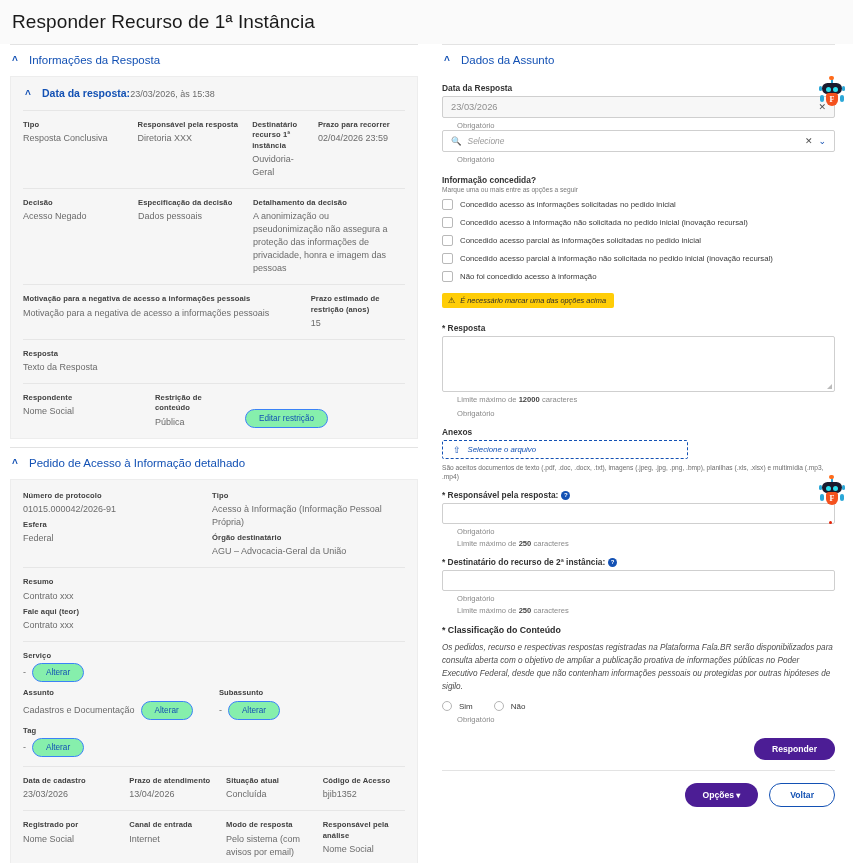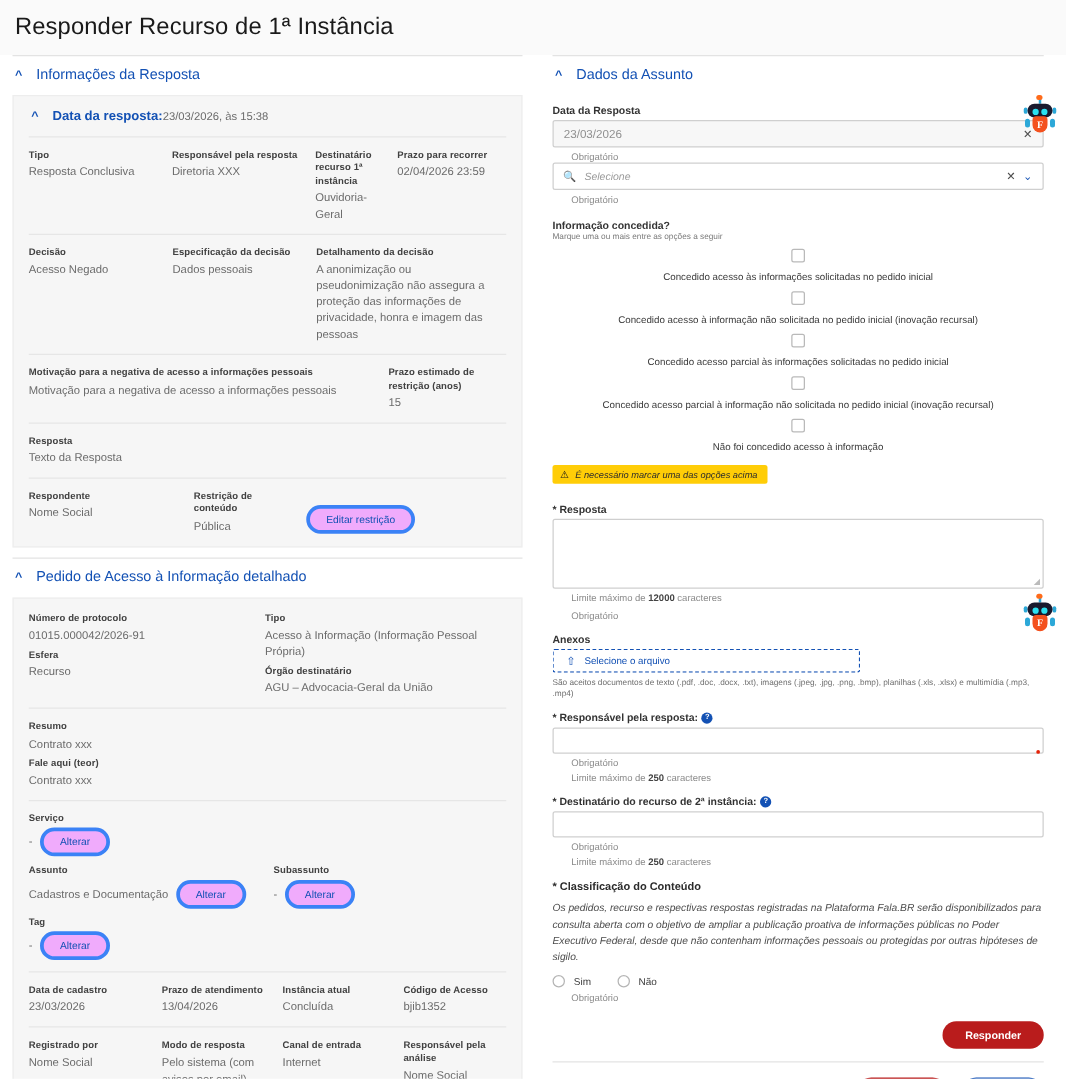--- a/index.html
+++ b/index.html
@@ -68,21 +68,21 @@
   .fld { padding-right: 10px; }
   .lbl { font-size: 7.6px; font-weight: 700; color:#414141; line-height: 1.35; margin-bottom: 2px; letter-spacing:.1px;}
   .val { font-size: 9px; color:#6b6b6b; line-height:1.45; }
 
   .w1 { width: 132px; }
   .w2 { width: 132px; }
   .w4 { width: 100px; }
 
   .btn-pill {
     display:inline-flex; align-items:center; justify-content:center;
-    border: 3px solid #3b82f6; color:#1351b4; background:#f0abfc;
+    border: 1px solid #3b82f6; color:#1351b4; background:#86efac;
     border-radius: 22px; font-size: 8.2px; padding: 2px 13px;
     cursor:pointer; white-space:nowrap; line-height:1.6;
   }
 
   .inline { display:flex; align-items:center; gap:6px; }
 
   
   .f-label { font-size: 8.4px; font-weight:700; color:#333; margin: 9px 0 3px; display:flex; align-items:center; gap:3px;}
   .f-label.plain { font-weight:700; }
   .help {
@@ -101,21 +101,21 @@
   .f-input .val-txt { flex:1; color:#8f8f8f; font-size:9.3px; }
   .f-input .x { color:#4f4f4f; font-size:9px; cursor:pointer; }
   .f-input .cv { color:#1351b4; font-size:9px; cursor:pointer; }
   .f-input .mag { color:#555; font-size:8.5px; }
   .f-hint { font-size: 7.6px; color:#8a8a8a; margin-top: 3px; margin-left: 15px; }
   .f-hint b { color:#444; }
 
   .opt-head { font-size:8.4px; font-weight:700; color:#333; margin-top:11px;}
   .opt-sub { font-size:6.6px; color:#7a7a7a; margin: 1px 0 6px; }
 
-  .chk-row { display:flex; align-items:center; gap:7px; margin: 0 0 7px 0; flex-direction: column; }
+  .chk-row { display:flex; align-items:center; gap:7px; margin: 0 0 7px 0; }
   .chk {
     width: 11px; height: 11px; border:1px solid #b9b9b9; background:#fff;
     border-radius:2px; flex:none;
   }
   .chk-lbl { font-size: 7.8px; color:#3a3a3a; }
 
   .warn {
     display:inline-flex; align-items:center; gap:5px;
     background:#ffcd07; padding: 3px 8px 3px 6px; border-radius:2px;
     margin: 2px 0 6px 0;
@@ -131,36 +131,36 @@
     content:""; position:absolute; right:2px; bottom:2px;
     width:0;height:0;border-style:solid;border-width:0 0 5px 5px;border-color:transparent transparent #bbb transparent;
   }
 
   .dropzone {
     border: 1px dashed #1351b4; border-radius:2px; height: 19px;
     display:flex; align-items:center; gap:7px; padding: 0 10px;
     width: 246px; background:#fff;
   }
   .dropzone .up { color:#1351b4; font-size:9px; }
-  .dropzone .dz-txt { color:#1351b4; font-size:7.8px; }
+  .dropzone .dz-txt { color:#1351b4; font-size:7.8px; font-style: italic; }
   .accepted { font-size:6.6px; color:#6e6e6e; margin-top:4px; line-height:1.4;}
 
   .f-box { width:100%; height:21px; border:1px solid #cfcfcf; border-radius:2px; background:#fff; position:relative;}
   .f-box .redmark { position:absolute; right:2px; bottom:-1px; width:3px;height:3px;background:#e52207;border-radius:50%;}
 
   .sec-title { font-size:8.8px; font-weight:700; color:#2b2b2b; margin: 10px 0 7px; }
   .para { font-size:8.2px; color:#4c4c4c; line-height:1.55; margin-bottom:8px;font-style:italic; }
 
   .radio-row { display:flex; align-items:center; gap:7px; margin-top: 4px;}
   .radio { width:10px; height:10px; border:1px solid #b5b5b5; border-radius:50%; background:#fff; flex:none;}
   .radio-lbl { font-size:8px; color:#3a3a3a; margin-right:14px; }
 
   .actions-1 { display:flex; justify-content:flex-end; padding: 14px 0 10px 0;}
   .btn-primary {
-    background:#b91c1c; color:#fff; border:none; border-radius:22px;
+    background:#4c1d95; color:#fff; border:none; border-radius:22px;
     font-size:8.6px; padding: 6px 18px; cursor:pointer; font-weight:600;
     font-family:"Liberation Sans", sans-serif;
     margin-left:18px;
   }
   .actions-2 {
     border-top:1px solid #e3e3e3; display:flex; justify-content:flex-end;
     gap: 11px; padding-top: 12px;
   }
   .btn-outline {
     background:#fff; color:#1351b4; border:1px solid #1351b4; border-radius:22px;
@@ -285,21 +285,21 @@
       <span class="chev">^</span>
       <span class="acc-title">Pedido de Acesso à Informação detalhado</span>
     </div>
 
     <div class="card">
       <div class="row" style="padding-top:11px">
         <div class="fld" style="width:196px">
           <div class="lbl">Número de protocolo</div>
           <div class="val">01015.000042/2026-91</div>
           <div class="lbl" style="margin-top:4px">Esfera</div>
-          <div class="val">Recurso</div>
+          <div class="val">Federal</div>
         </div>
         <div class="fld" style="width:200px">
           <div class="lbl">Tipo</div>
           <div class="val">Acesso à Informação (Informação Pessoal Própria)</div>
           <div class="lbl" style="margin-top:4px">Órgão destinatário</div>
           <div class="val">AGU – Advocacia-Geral da União</div>
         </div>
       </div>
 
       <div class="row">
@@ -351,41 +351,41 @@
       <div class="row">
         <div class="fld" style="width:110px">
           <div class="lbl">Data de cadastro</div>
           <div class="val">23/03/2026</div>
         </div>
         <div class="fld" style="width:100px">
           <div class="lbl">Prazo de atendimento</div>
           <div class="val">13/04/2026</div>
         </div>
         <div class="fld" style="width:100px">
-          <div class="lbl">Instância atual</div>
+          <div class="lbl">Situação atual</div>
           <div class="val">Concluída</div>
         </div>
         <div class="fld" style="width:85px">
           <div class="lbl">Código de Acesso</div>
           <div class="val">bjib1352</div>
         </div>
       </div>
 
       <div class="row">
         <div class="fld" style="width:110px">
           <div class="lbl">Registrado por</div>
           <div class="val">Nome Social</div>
         </div>
         <div class="fld" style="width:100px">
+          <div class="lbl">Canal de entrada</div>
+          <div class="val">Internet</div>
+        </div>
+        <div class="fld" style="width:100px">
           <div class="lbl">Modo de resposta</div>
           <div class="val">Pelo sistema (com avisos por email)</div>
-        </div>
-        <div class="fld" style="width:100px">
-          <div class="lbl">Canal de entrada</div>
-          <div class="val">Internet</div>
         </div>
         <div class="fld" style="width:85px">
           <div class="lbl">Responsável pela análise</div>
           <div class="val">Nome Social</div>
         </div>
       </div>
     </div>
 
   </div>
 

